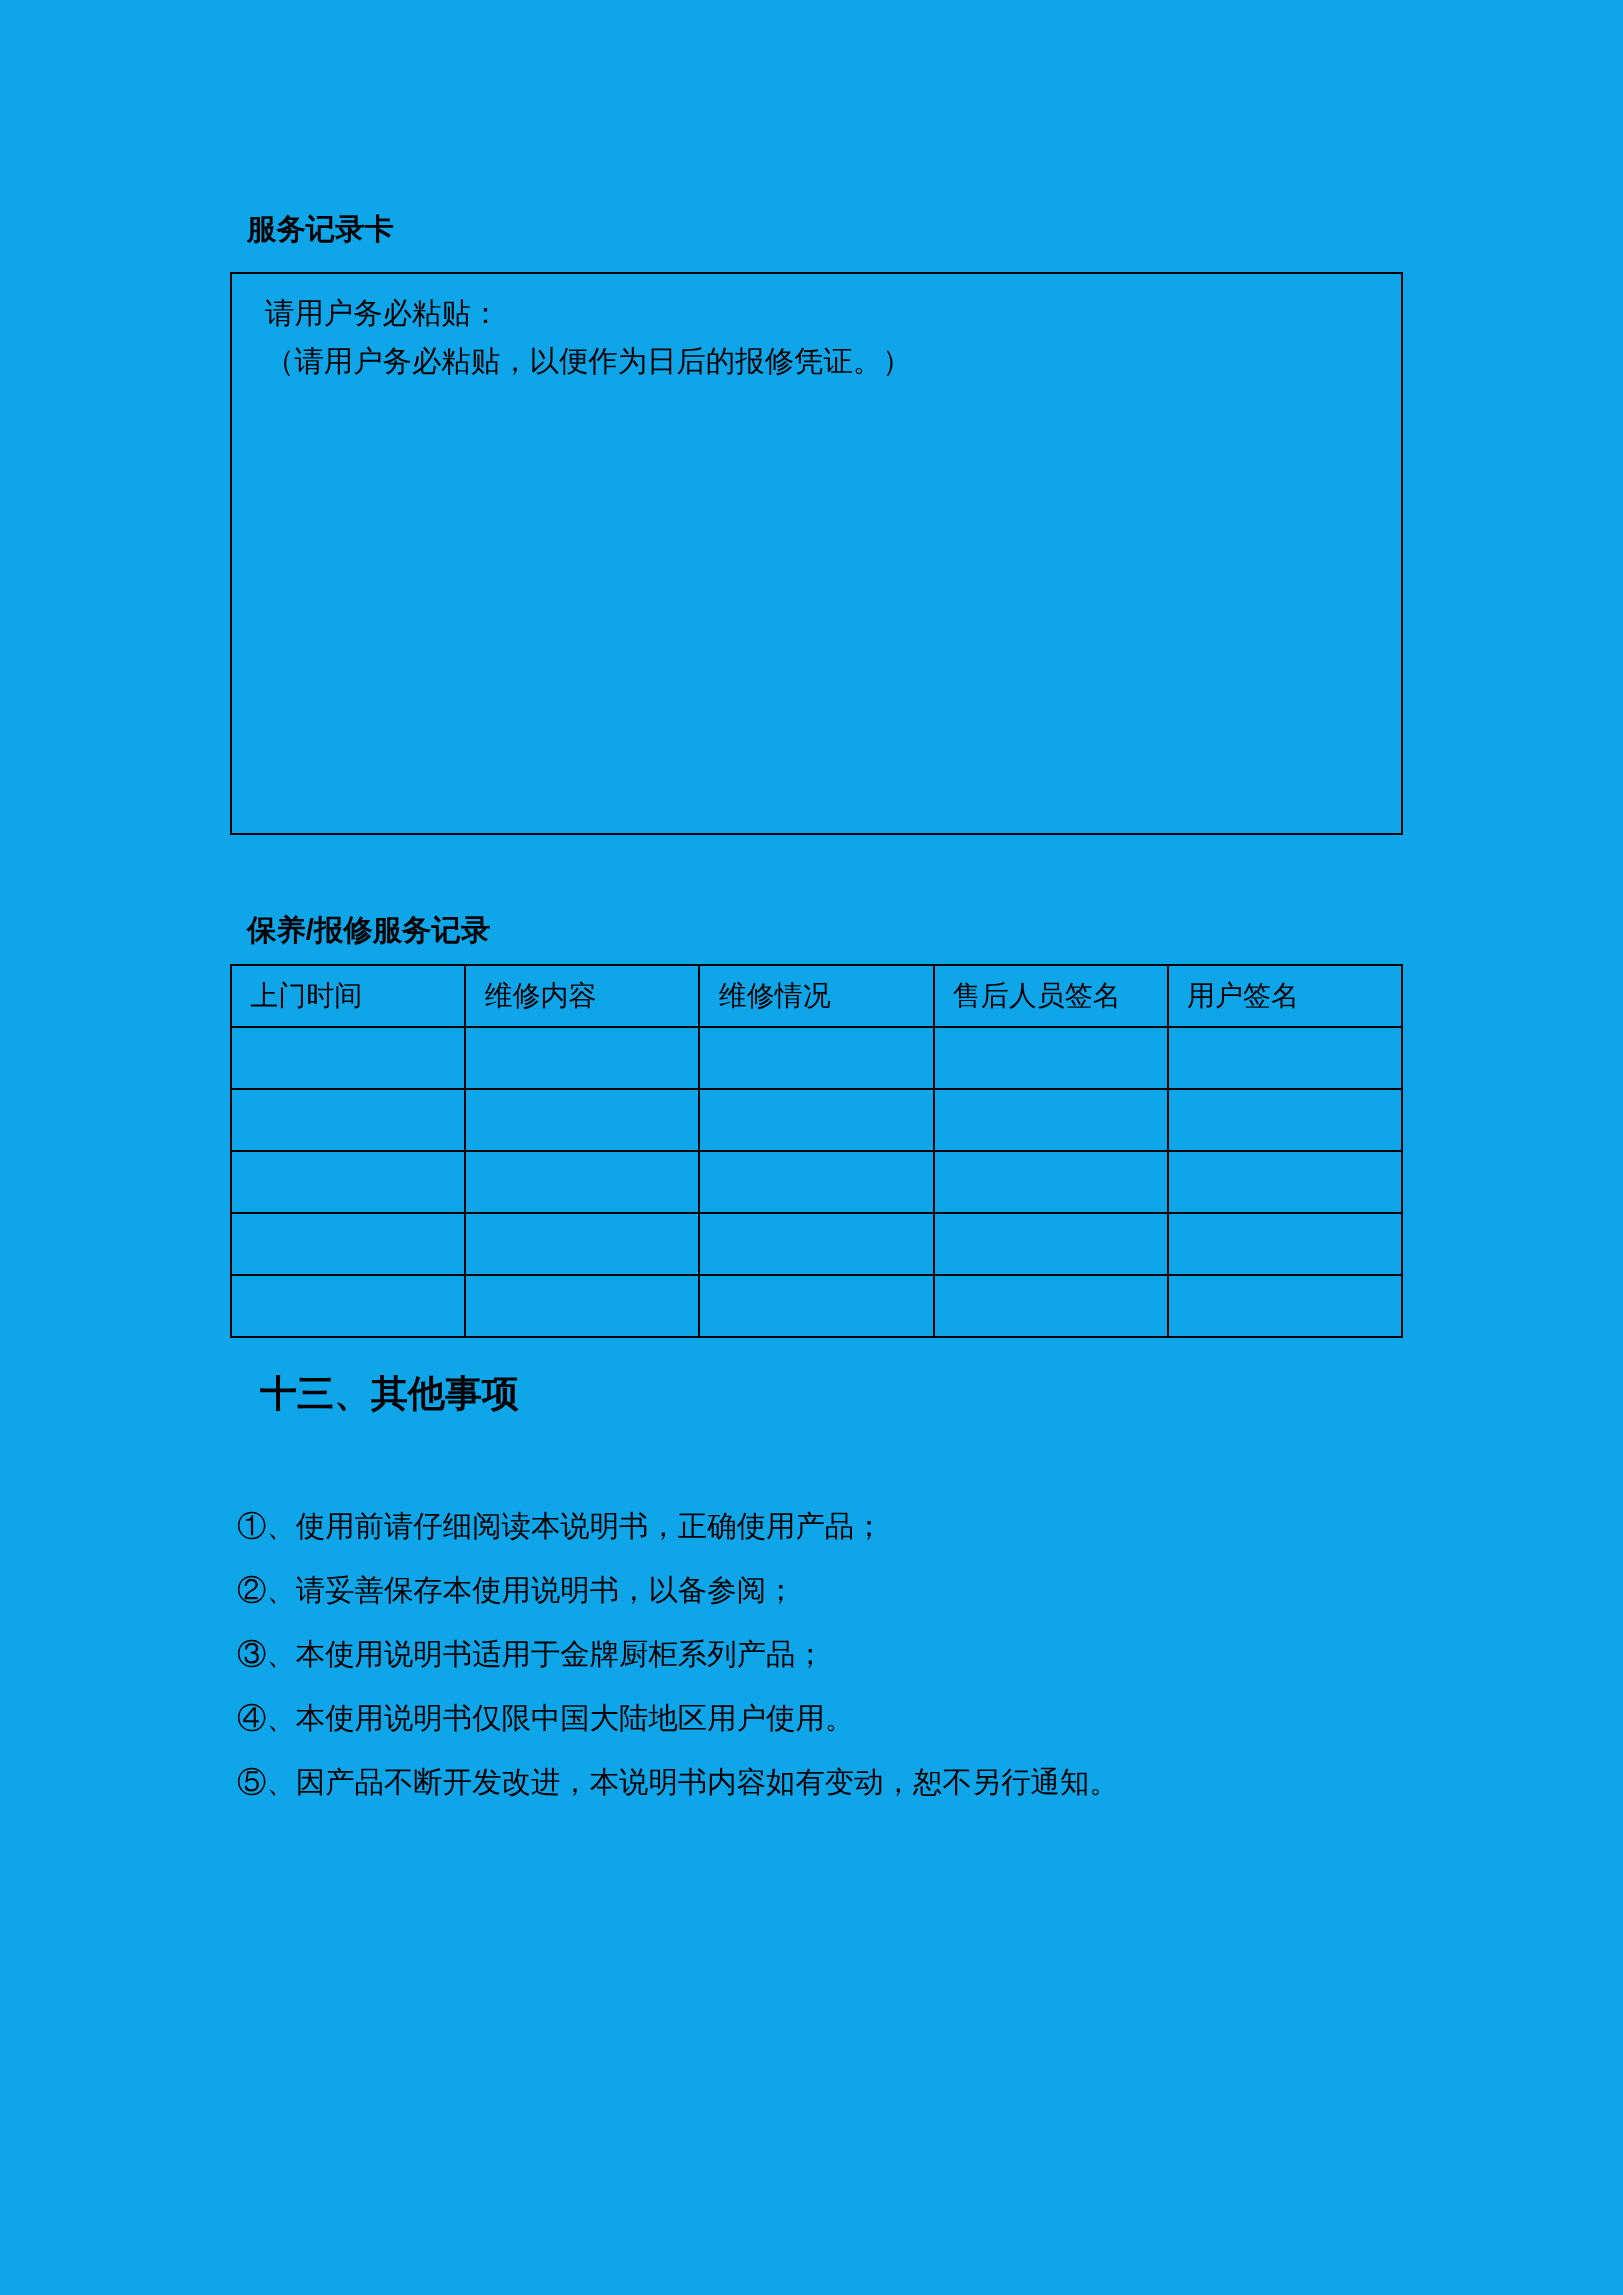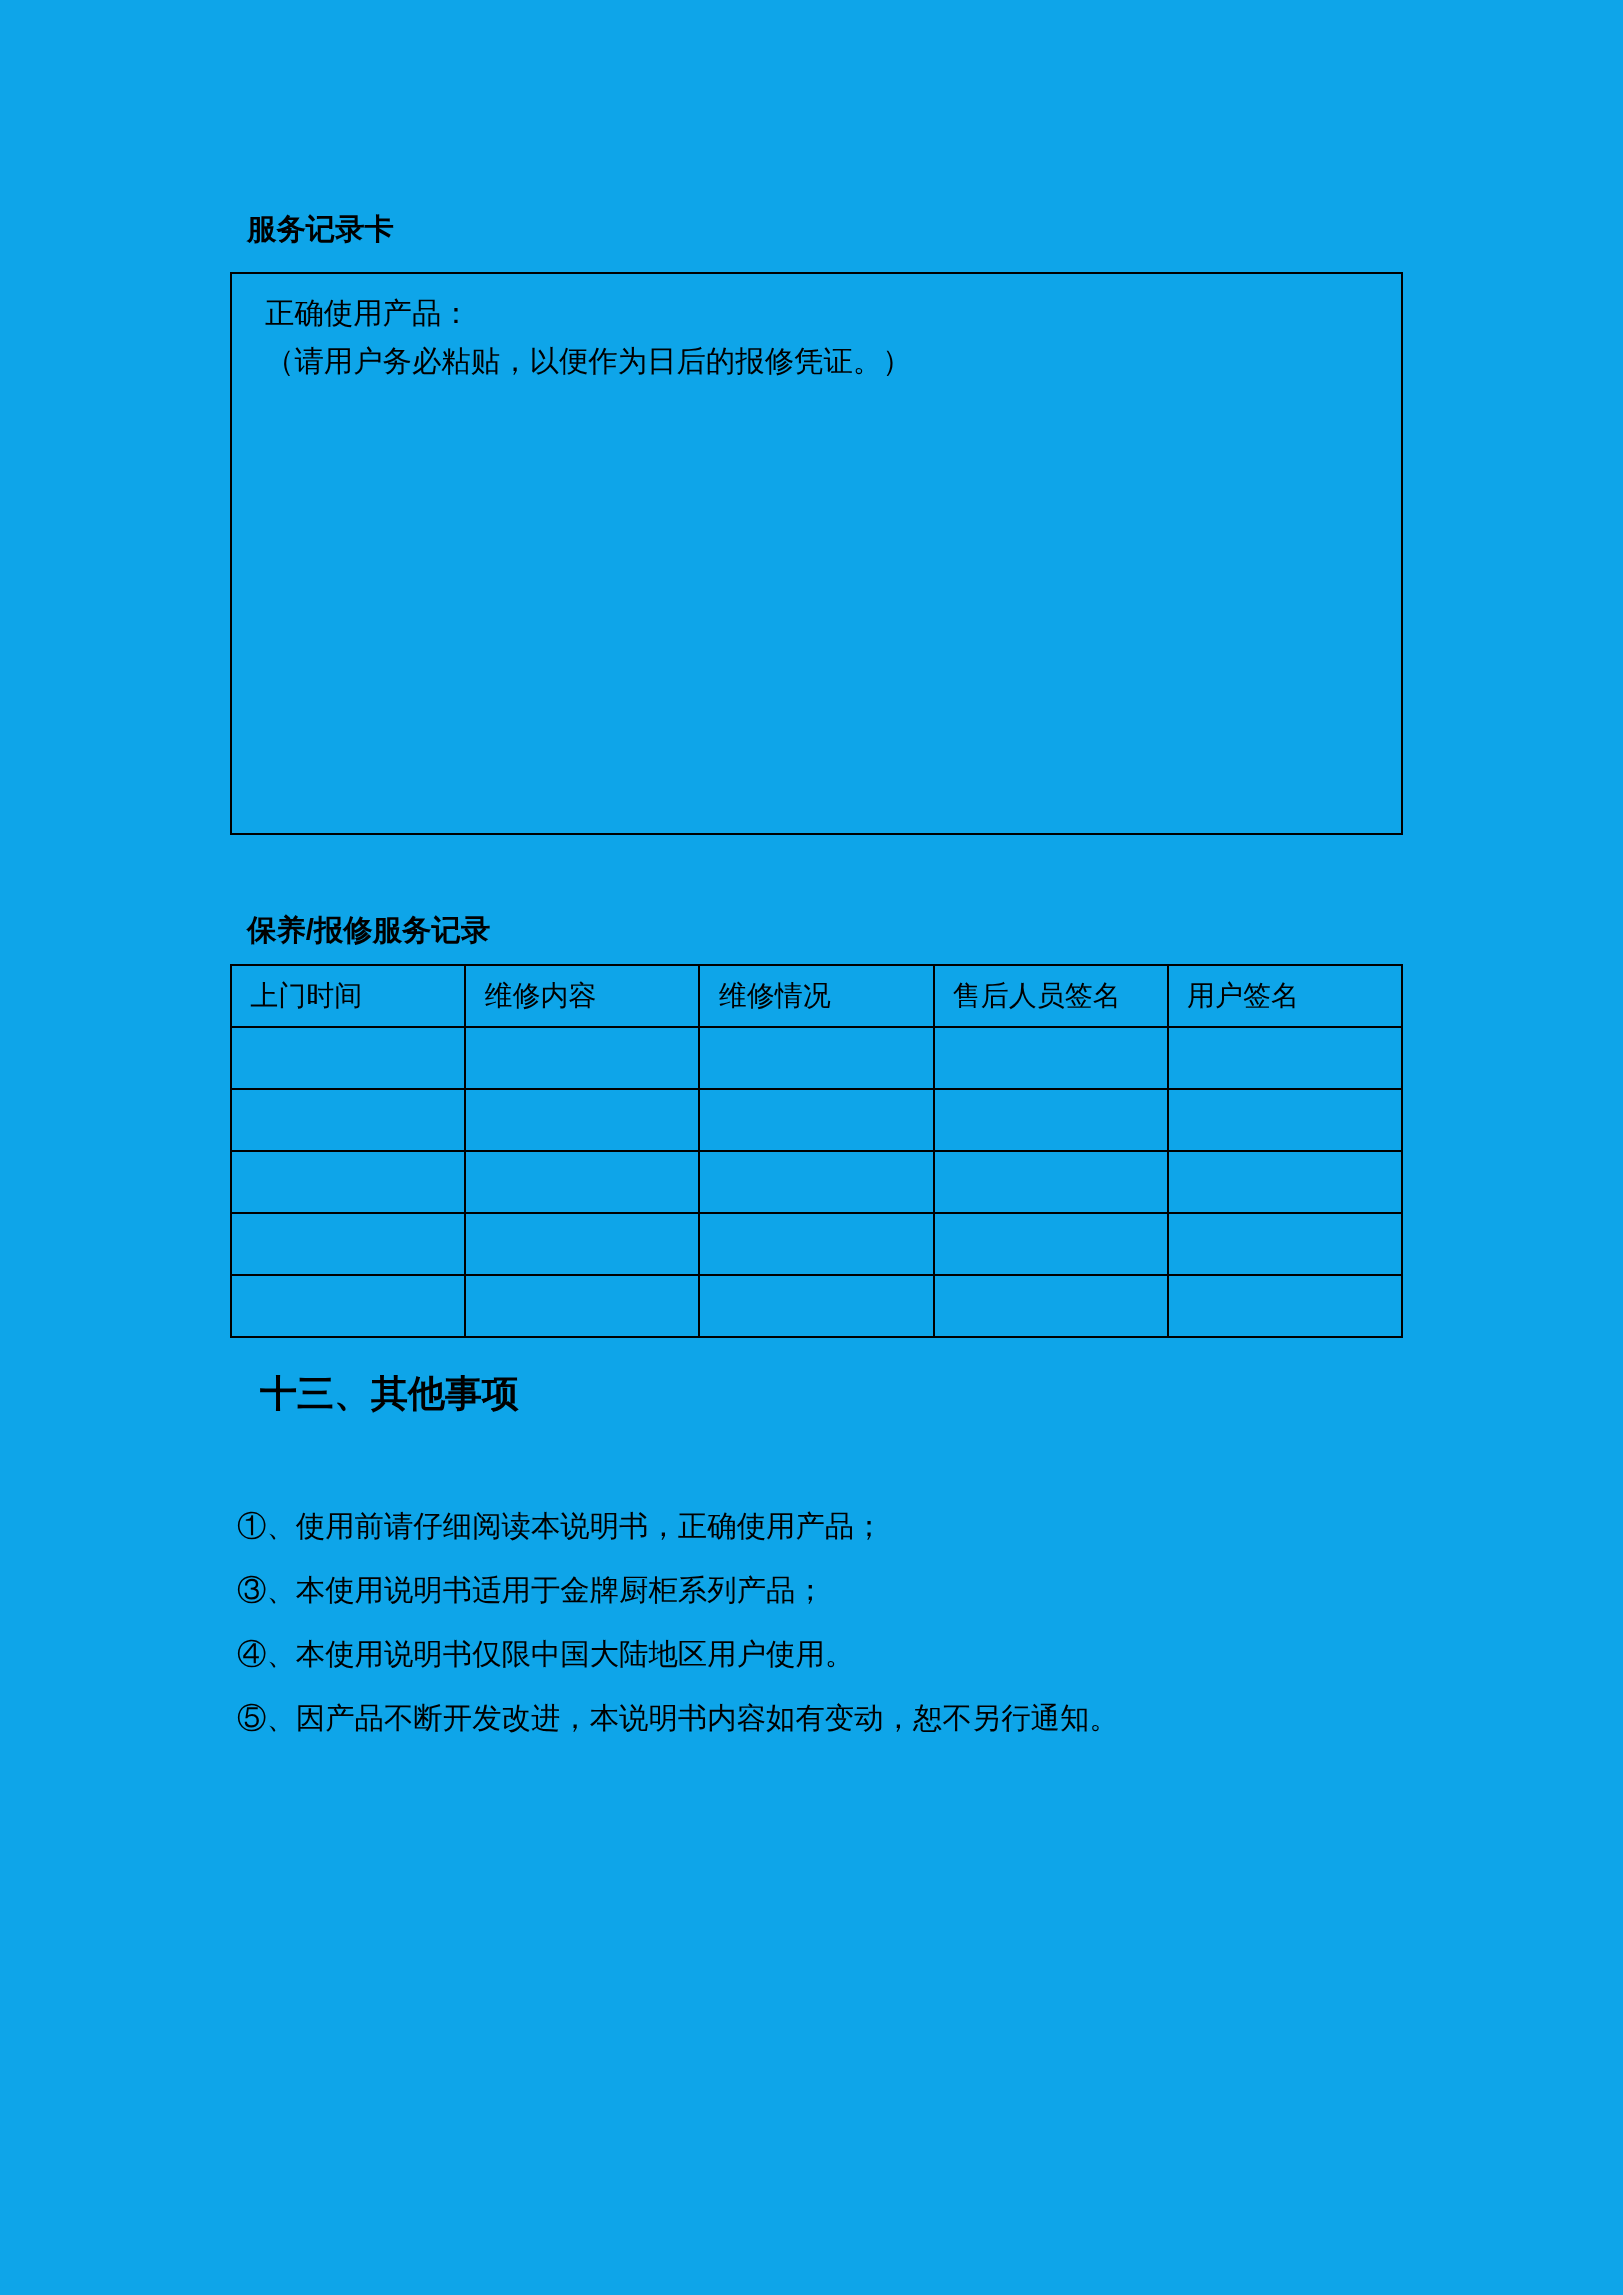--- a/index.html
+++ b/index.html
@@ -95,21 +95,21 @@
   }
 </style>
 </head>
 <body>
 
 <div class="page">
 
   <div class="h-small h1">服务记录卡</div>
 
   <div class="barcode-box">
-    <p>正确使用产品：</p>
+    <p>请用户务必粘贴：</p>
     <p>（请用户务必粘贴，以便作为日后的报修凭证。）</p>
   </div>
 
   <div class="h-small h2">保养/报修服务记录</div>
 
   <table class="record-table">
     <thead>
       <tr>
         <th>上门时间</th>
         <th>维修内容</th>
@@ -154,19 +154,20 @@
         <td></td>
         <td></td>
       </tr>
     </tbody>
   </table>
 
   <div class="h3">十三、其他事项</div>
 
   <div class="items">
     <p>①、使用前请仔细阅读本说明书，正确使用产品；</p>
+    <p>②、请妥善保存本使用说明书，以备参阅；</p>
     <p>③、本使用说明书适用于金牌厨柜系列产品；</p>
     <p>④、本使用说明书仅限中国大陆地区用户使用。</p>
     <p>⑤、因产品不断开发改进，本说明书内容如有变动，恕不另行通知。</p>
   </div>
 
 </div>
 
 
 </body></html>

